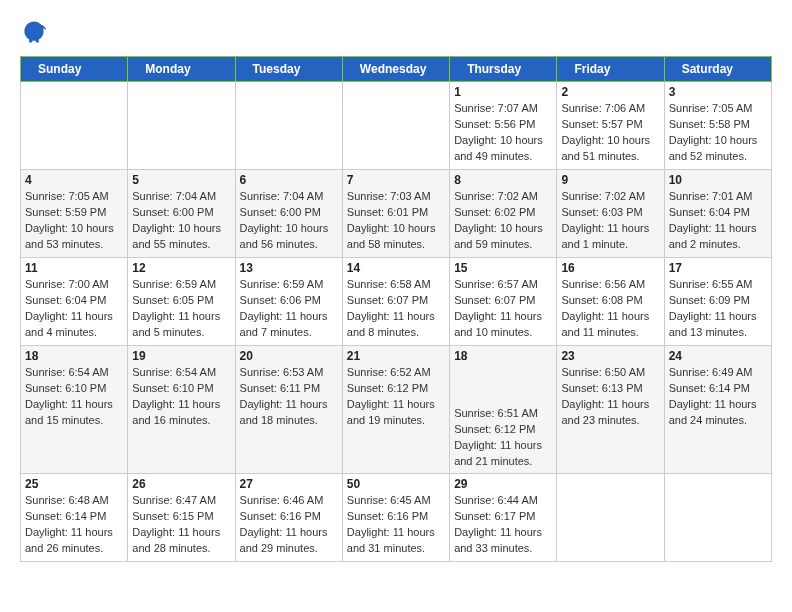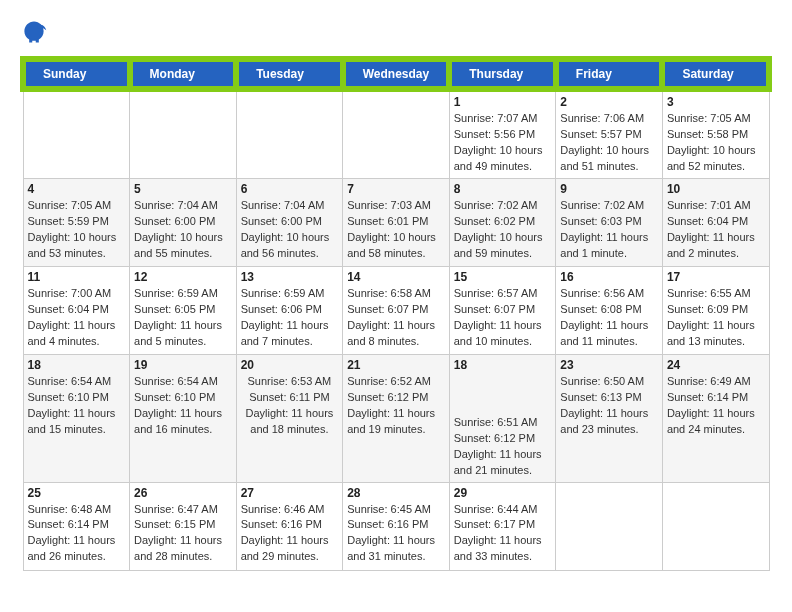--- a/index.html
+++ b/index.html
@@ -55,21 +55,21 @@
       border-collapse: collapse;
       table-layout: fixed;
     }
     .calendar-table th {
       background-color: #2563c0;
       color: #fff;
       font-size: 12px;
       font-weight: bold;
       padding: 5px 17px;
       text-align: left;
-      border: 6px solid #84cc16;
+      border: 1px solid #84cc16;
     }
     .calendar-table td {
       border: 1px solid #ccc;
       vertical-align: top;
       padding: 3px 4px;
       font-size: 9.5px;
       color: #222;
       height: 88px;
     }
     .calendar-table tr:nth-child(even) td {
@@ -269,21 +269,21 @@
           </td>
           <td>
             <span class="day-num">19</span>
             <div class="day-info" style="white-space: pre-line;">Sunrise: 6:54 AM
 Sunset: 6:10 PM
 Daylight: 11 hours
 and 16 minutes.</div>
           </td>
           <td>
             <span class="day-num">20</span>
-            <div class="day-info" style="white-space: pre-line; text-align: center;">Sunrise: 6:53 AM
+            <div class="day-info" style="white-space: pre-line;">Sunrise: 6:53 AM
 Sunset: 6:11 PM
 Daylight: 11 hours
 and 18 minutes.</div>
           </td>
           <td>
             <span class="day-num">21</span>
             <div class="day-info" style="white-space: pre-line;">Sunrise: 6:52 AM
 Sunset: 6:12 PM
 Daylight: 11 hours
 and 19 minutes.</div>
@@ -326,21 +326,21 @@
 and 28 minutes.</div>
           </td>
           <td>
             <span class="day-num">27</span>
             <div class="day-info" style="white-space: pre-line;">Sunrise: 6:46 AM
 Sunset: 6:16 PM
 Daylight: 11 hours
 and 29 minutes.</div>
           </td>
           <td>
-            <span class="day-num">28</span>
+            <span class="day-num">50</span>
             <div class="day-info" style="white-space: pre-line;">Sunrise: 6:45 AM
 Sunset: 6:16 PM
 Daylight: 11 hours
 and 31 minutes.</div>
           </td>
           <td>
             <span class="day-num">29</span>
             <div class="day-info" style="white-space: pre-line;">Sunrise: 6:44 AM
 Sunset: 6:17 PM
 Daylight: 11 hours

